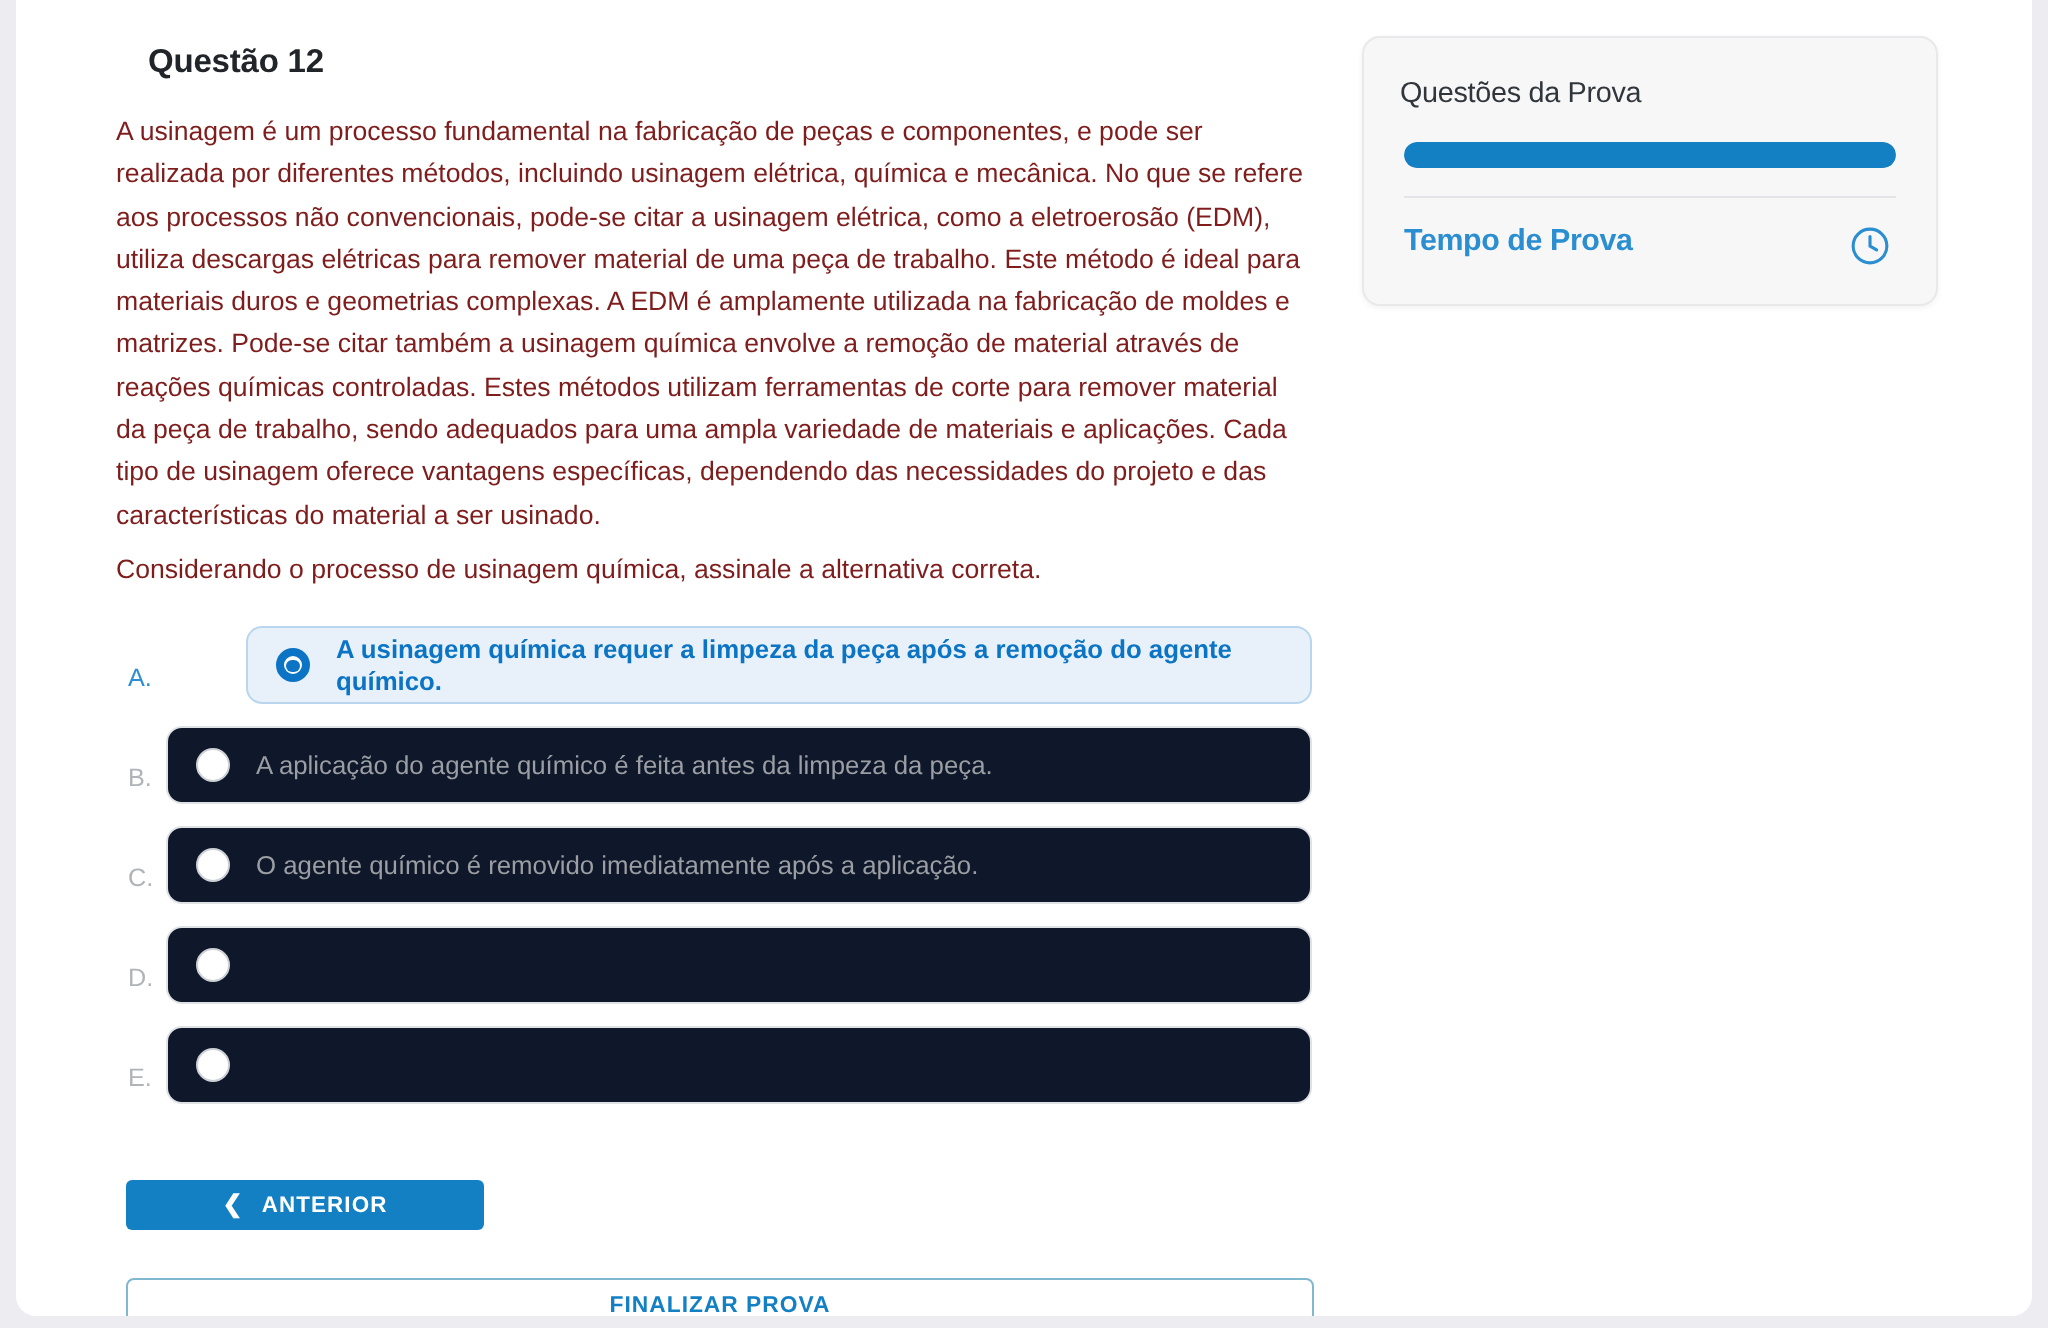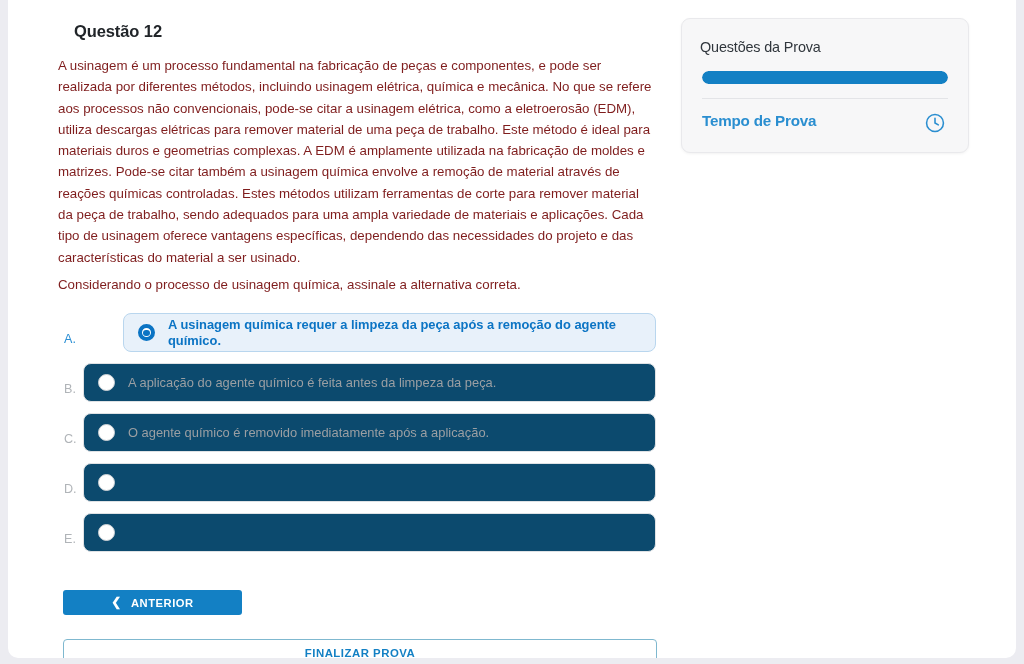--- a/index.html
+++ b/index.html
@@ -85,21 +85,21 @@
   }
 
   .option-box {
     flex: 1 1 auto;
     height: 39px;
     border: 1px solid #dfe2e5;
     border-radius: 8px;
     display: flex;
     align-items: center;
     padding: 0 14px;
-    background: #0c4a6e;
+    background: #0f172a;
   }
   .option-row.selected .option-box {
     background: #e8f1fa;
     border-color: #b9d6ee;
     margin-left: 40px;
   }
 
   .radio {
     width: 17px;
     height: 17px;

